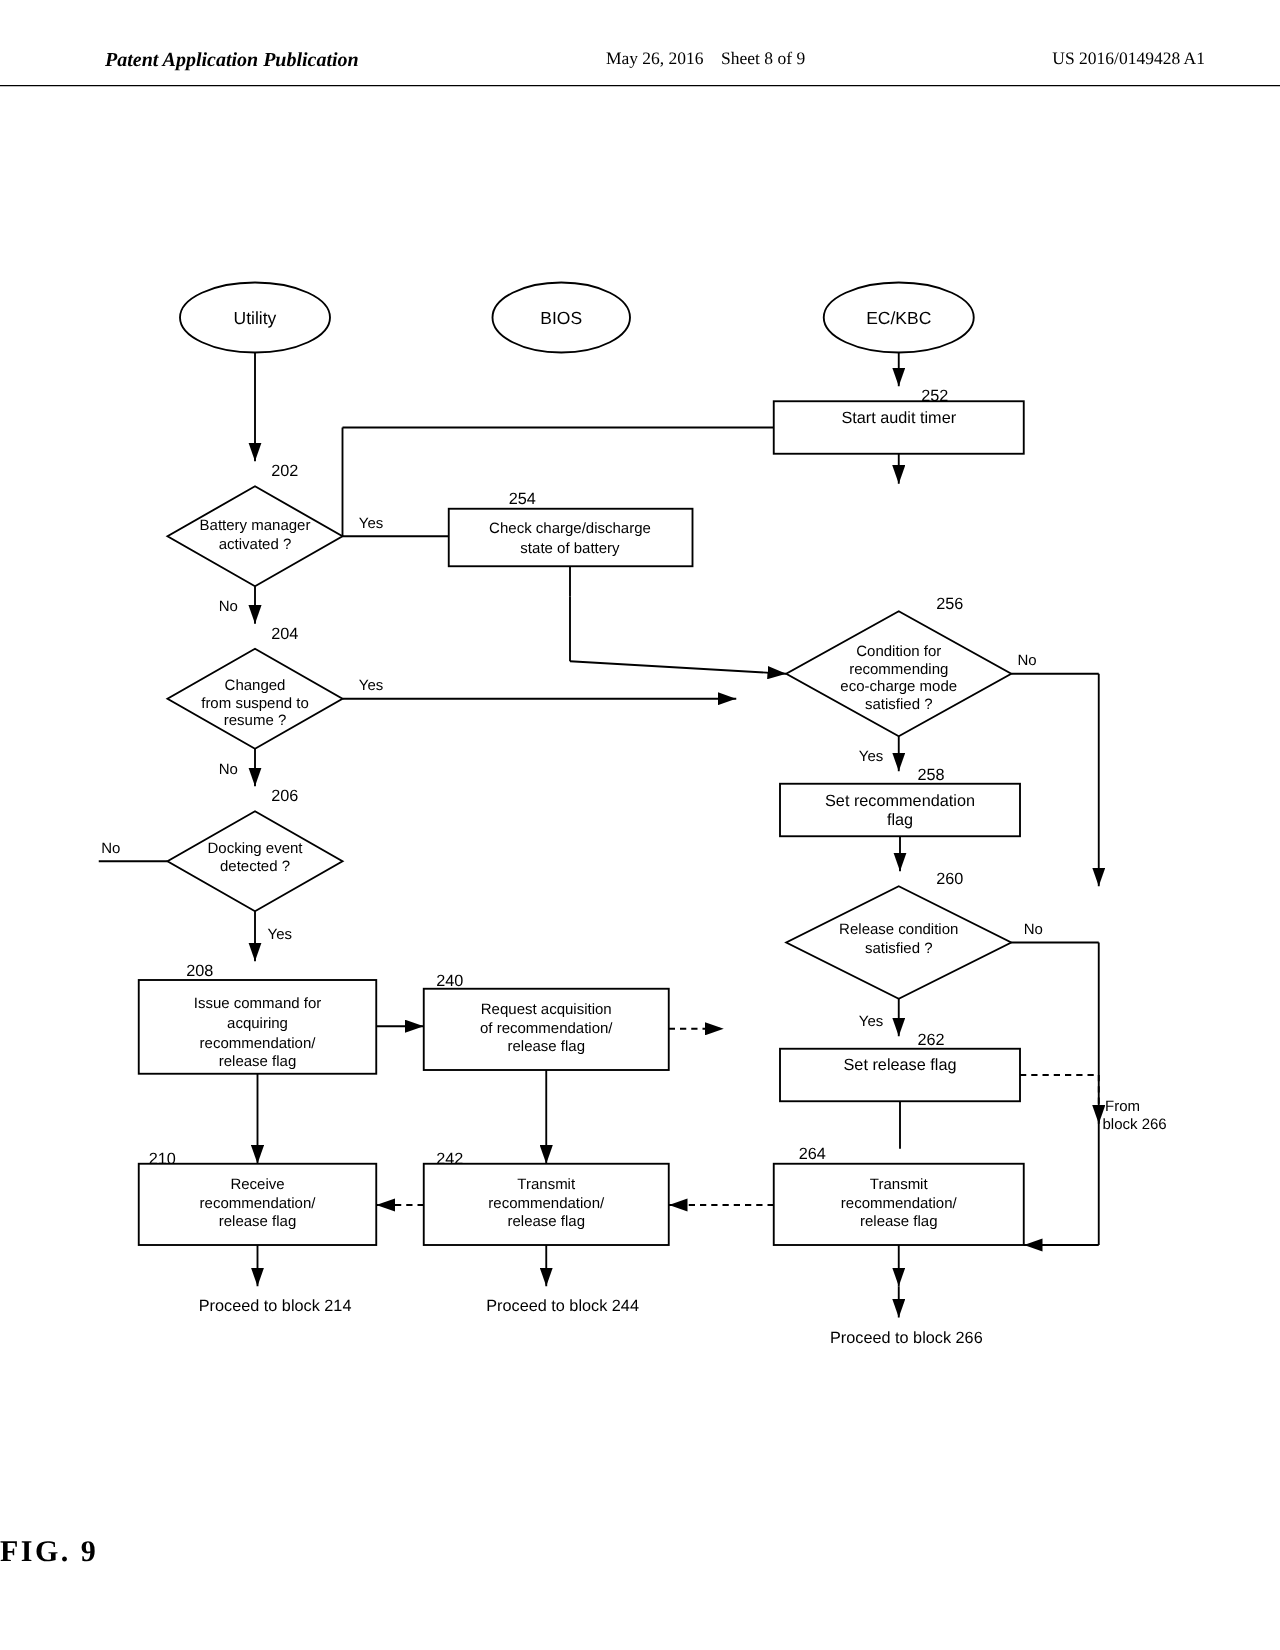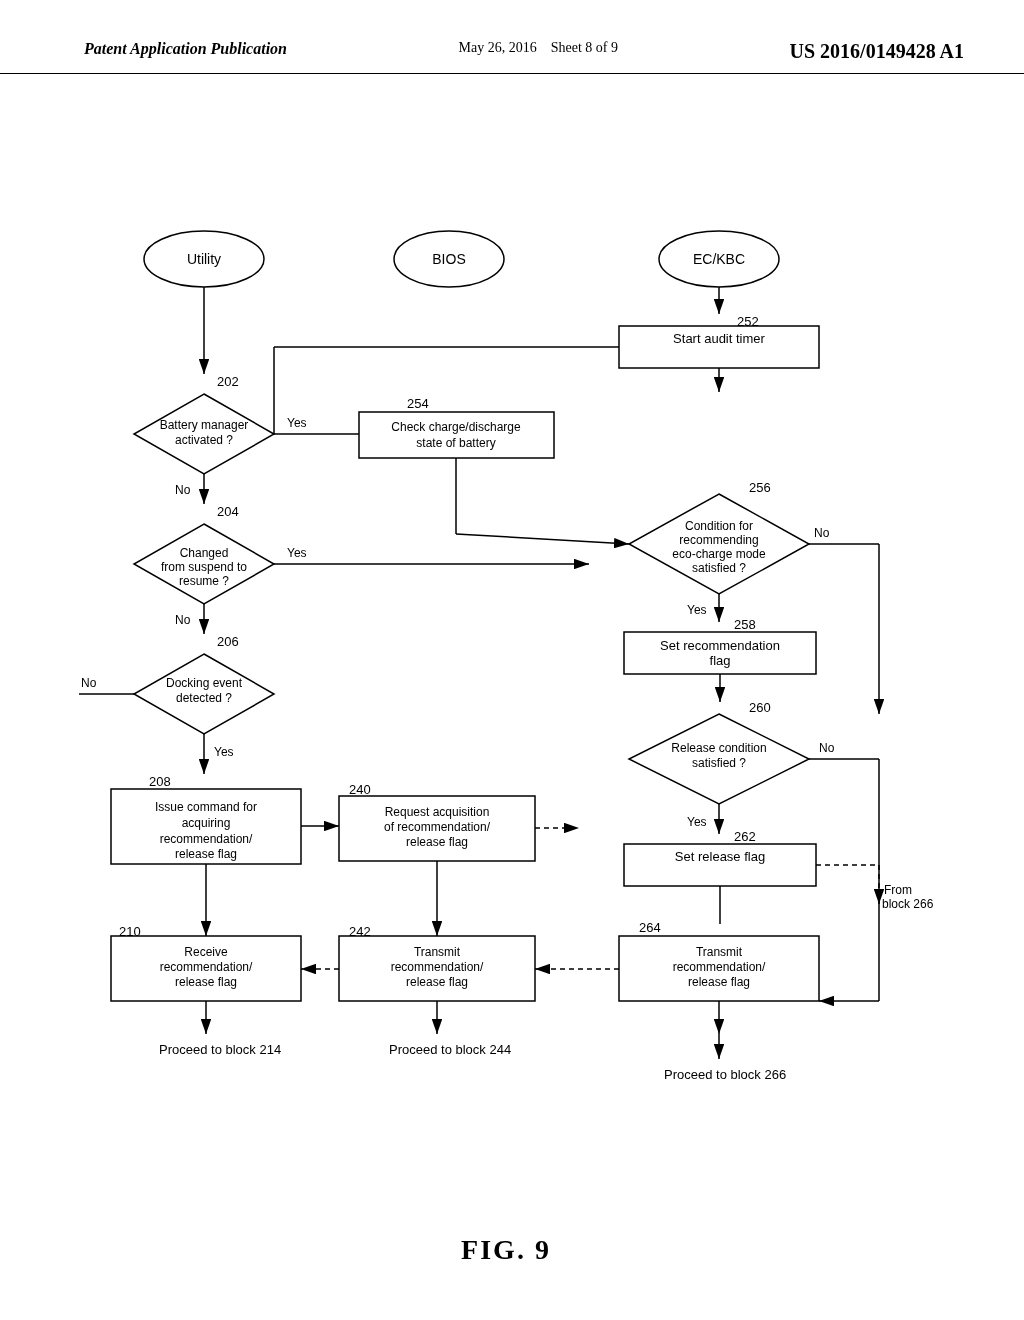--- a/index.html
+++ b/index.html
@@ -22,41 +22,41 @@
     }
     .header-left {
       font-weight: bold;
       font-size: 16px;
       font-style: italic;
     }
     .header-center {
       font-size: 14px;
     }
     .header-right {
-      font-size: 20px;
-      font-weight: bold;
+      font-size: 14px;
+      font-weight: normal;
     }
 
     
     .diagram-area {
       position: relative;
       width: 100%;
       height: 1150px;
       margin-left: 19px;
     }
 
     svg.flowchart {
       width: 100%;
       height: 100%;
     }
 
     
     .figure-label {
-      text-align: center;
-      font-size: 28px;
+      text-align: left;
+      font-size: 24px;
       font-weight: bold;
       padding: 10px 12px 20px 0;
       letter-spacing: 2px;
     }
   </style>
 </head>
 <body>
 
 <div class="page-header">
   <div class="header-left">Patent Application Publication</div>

